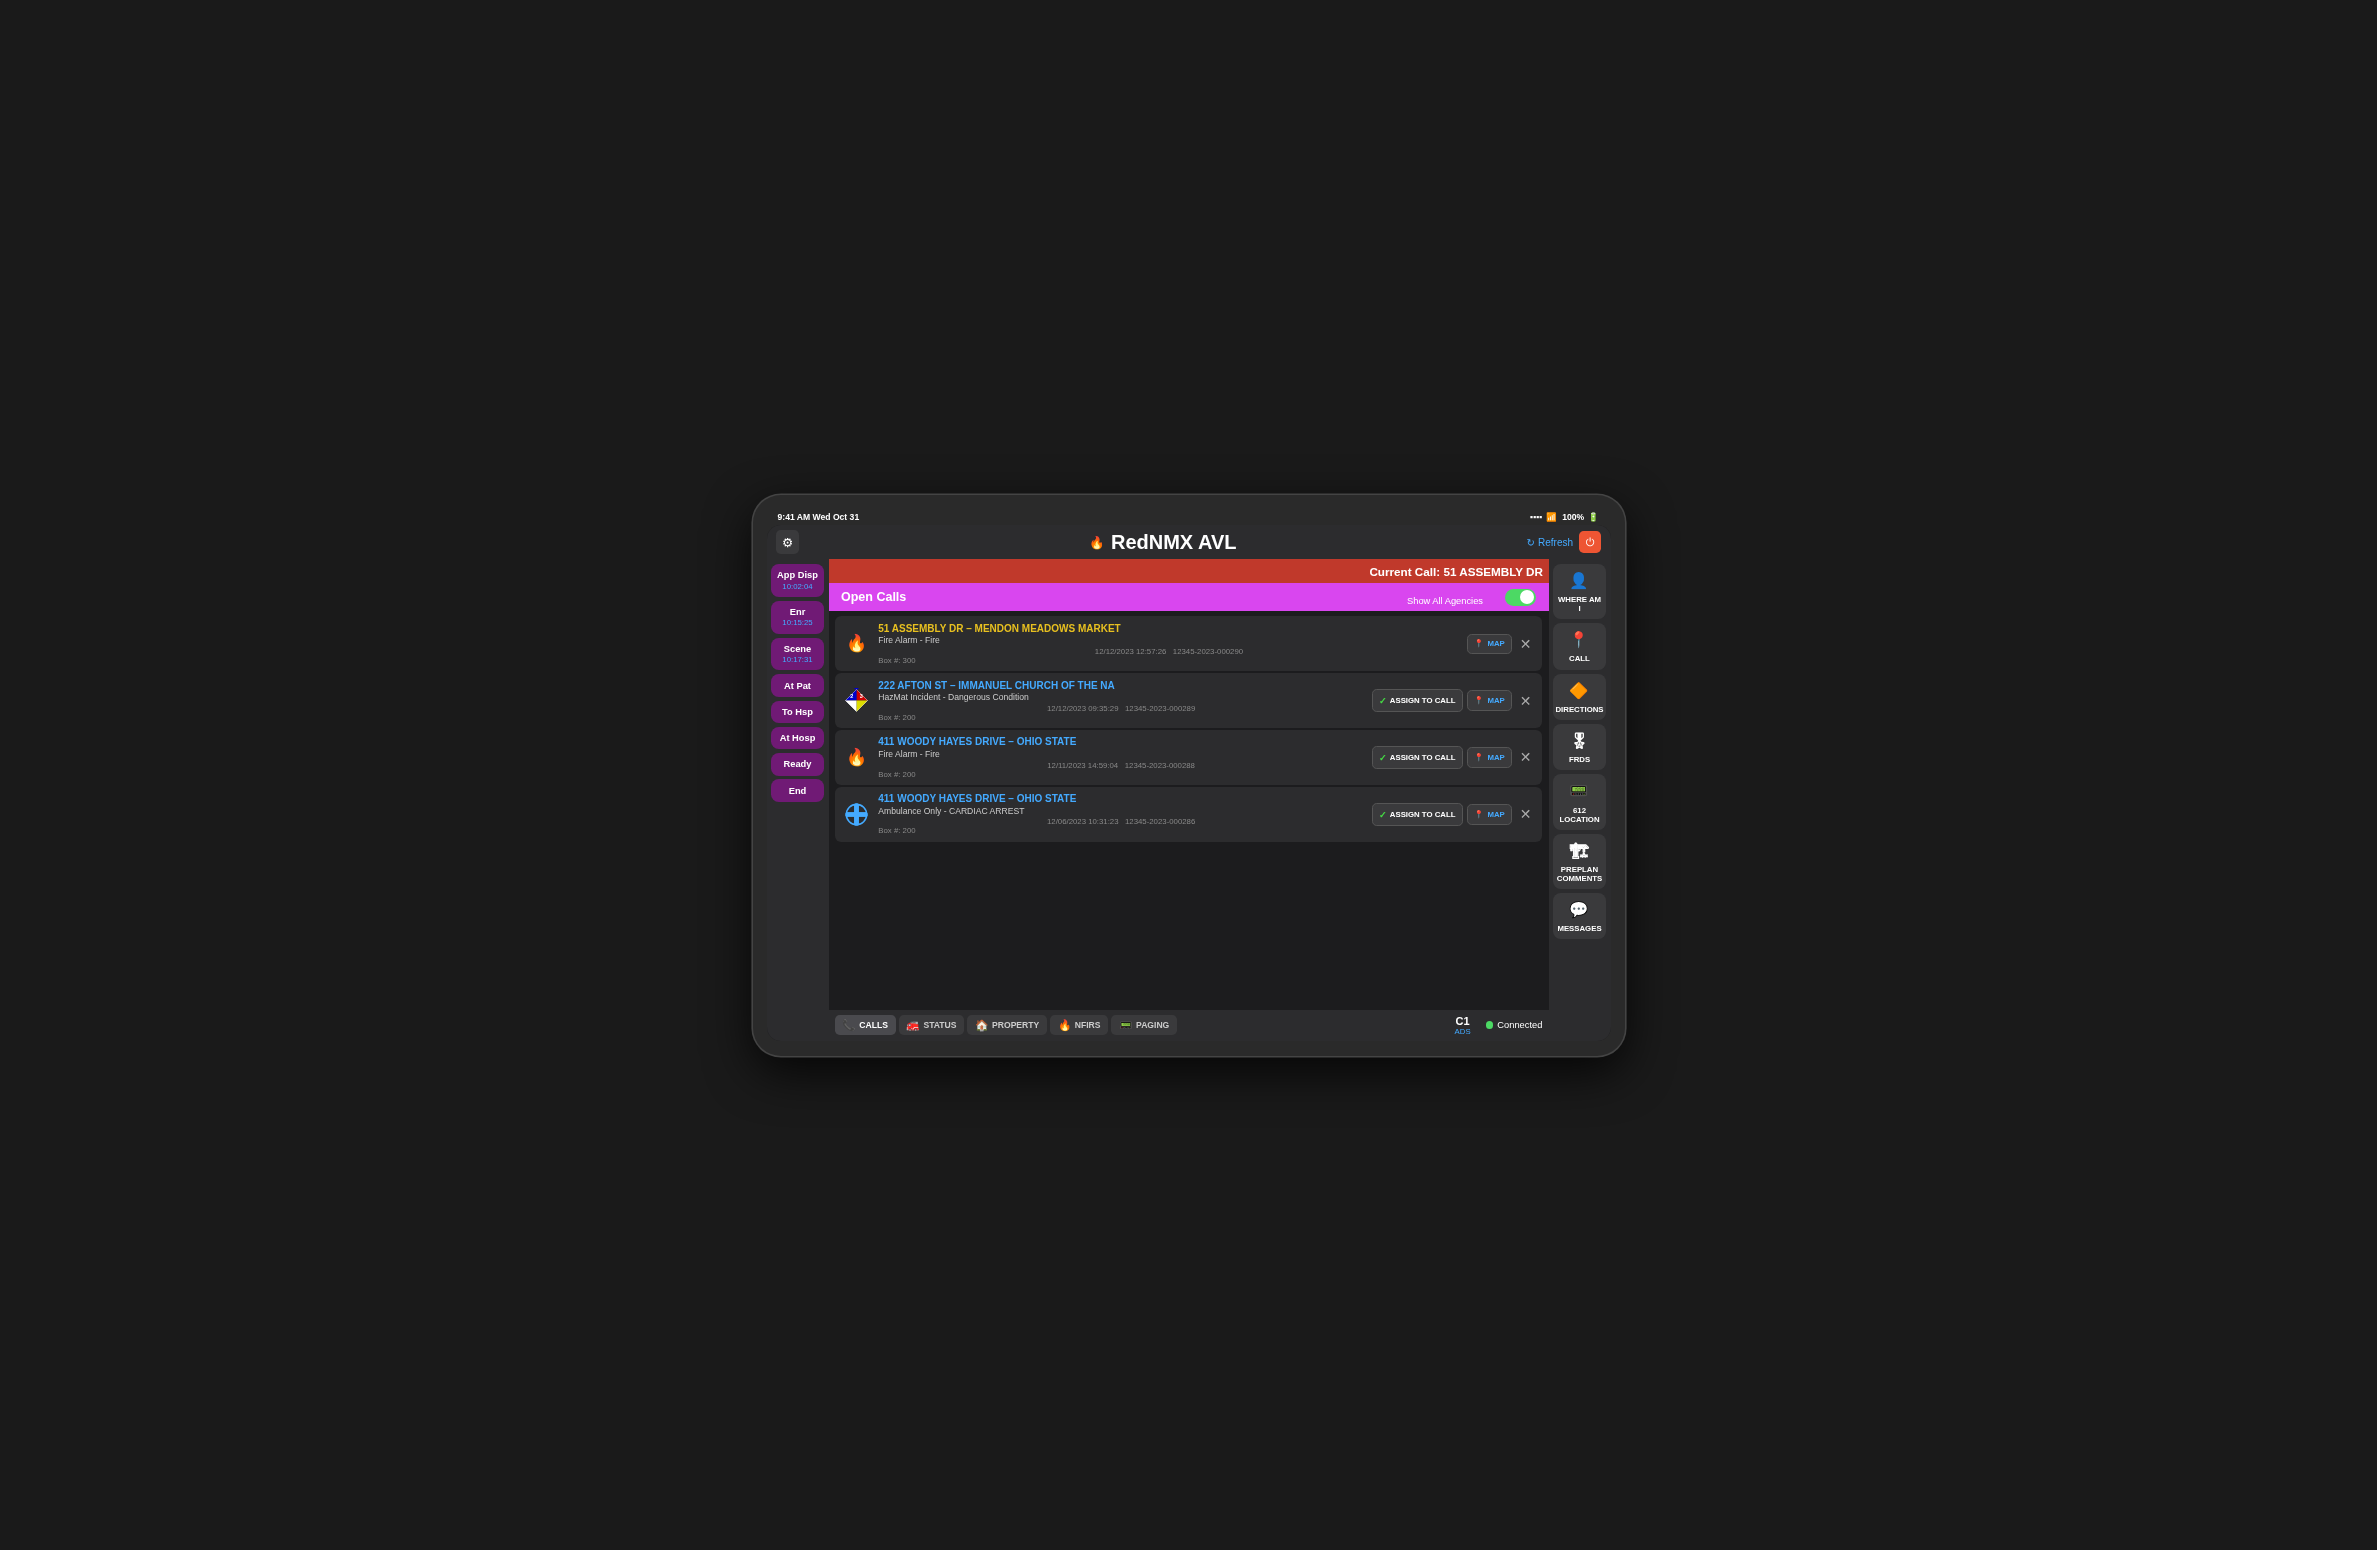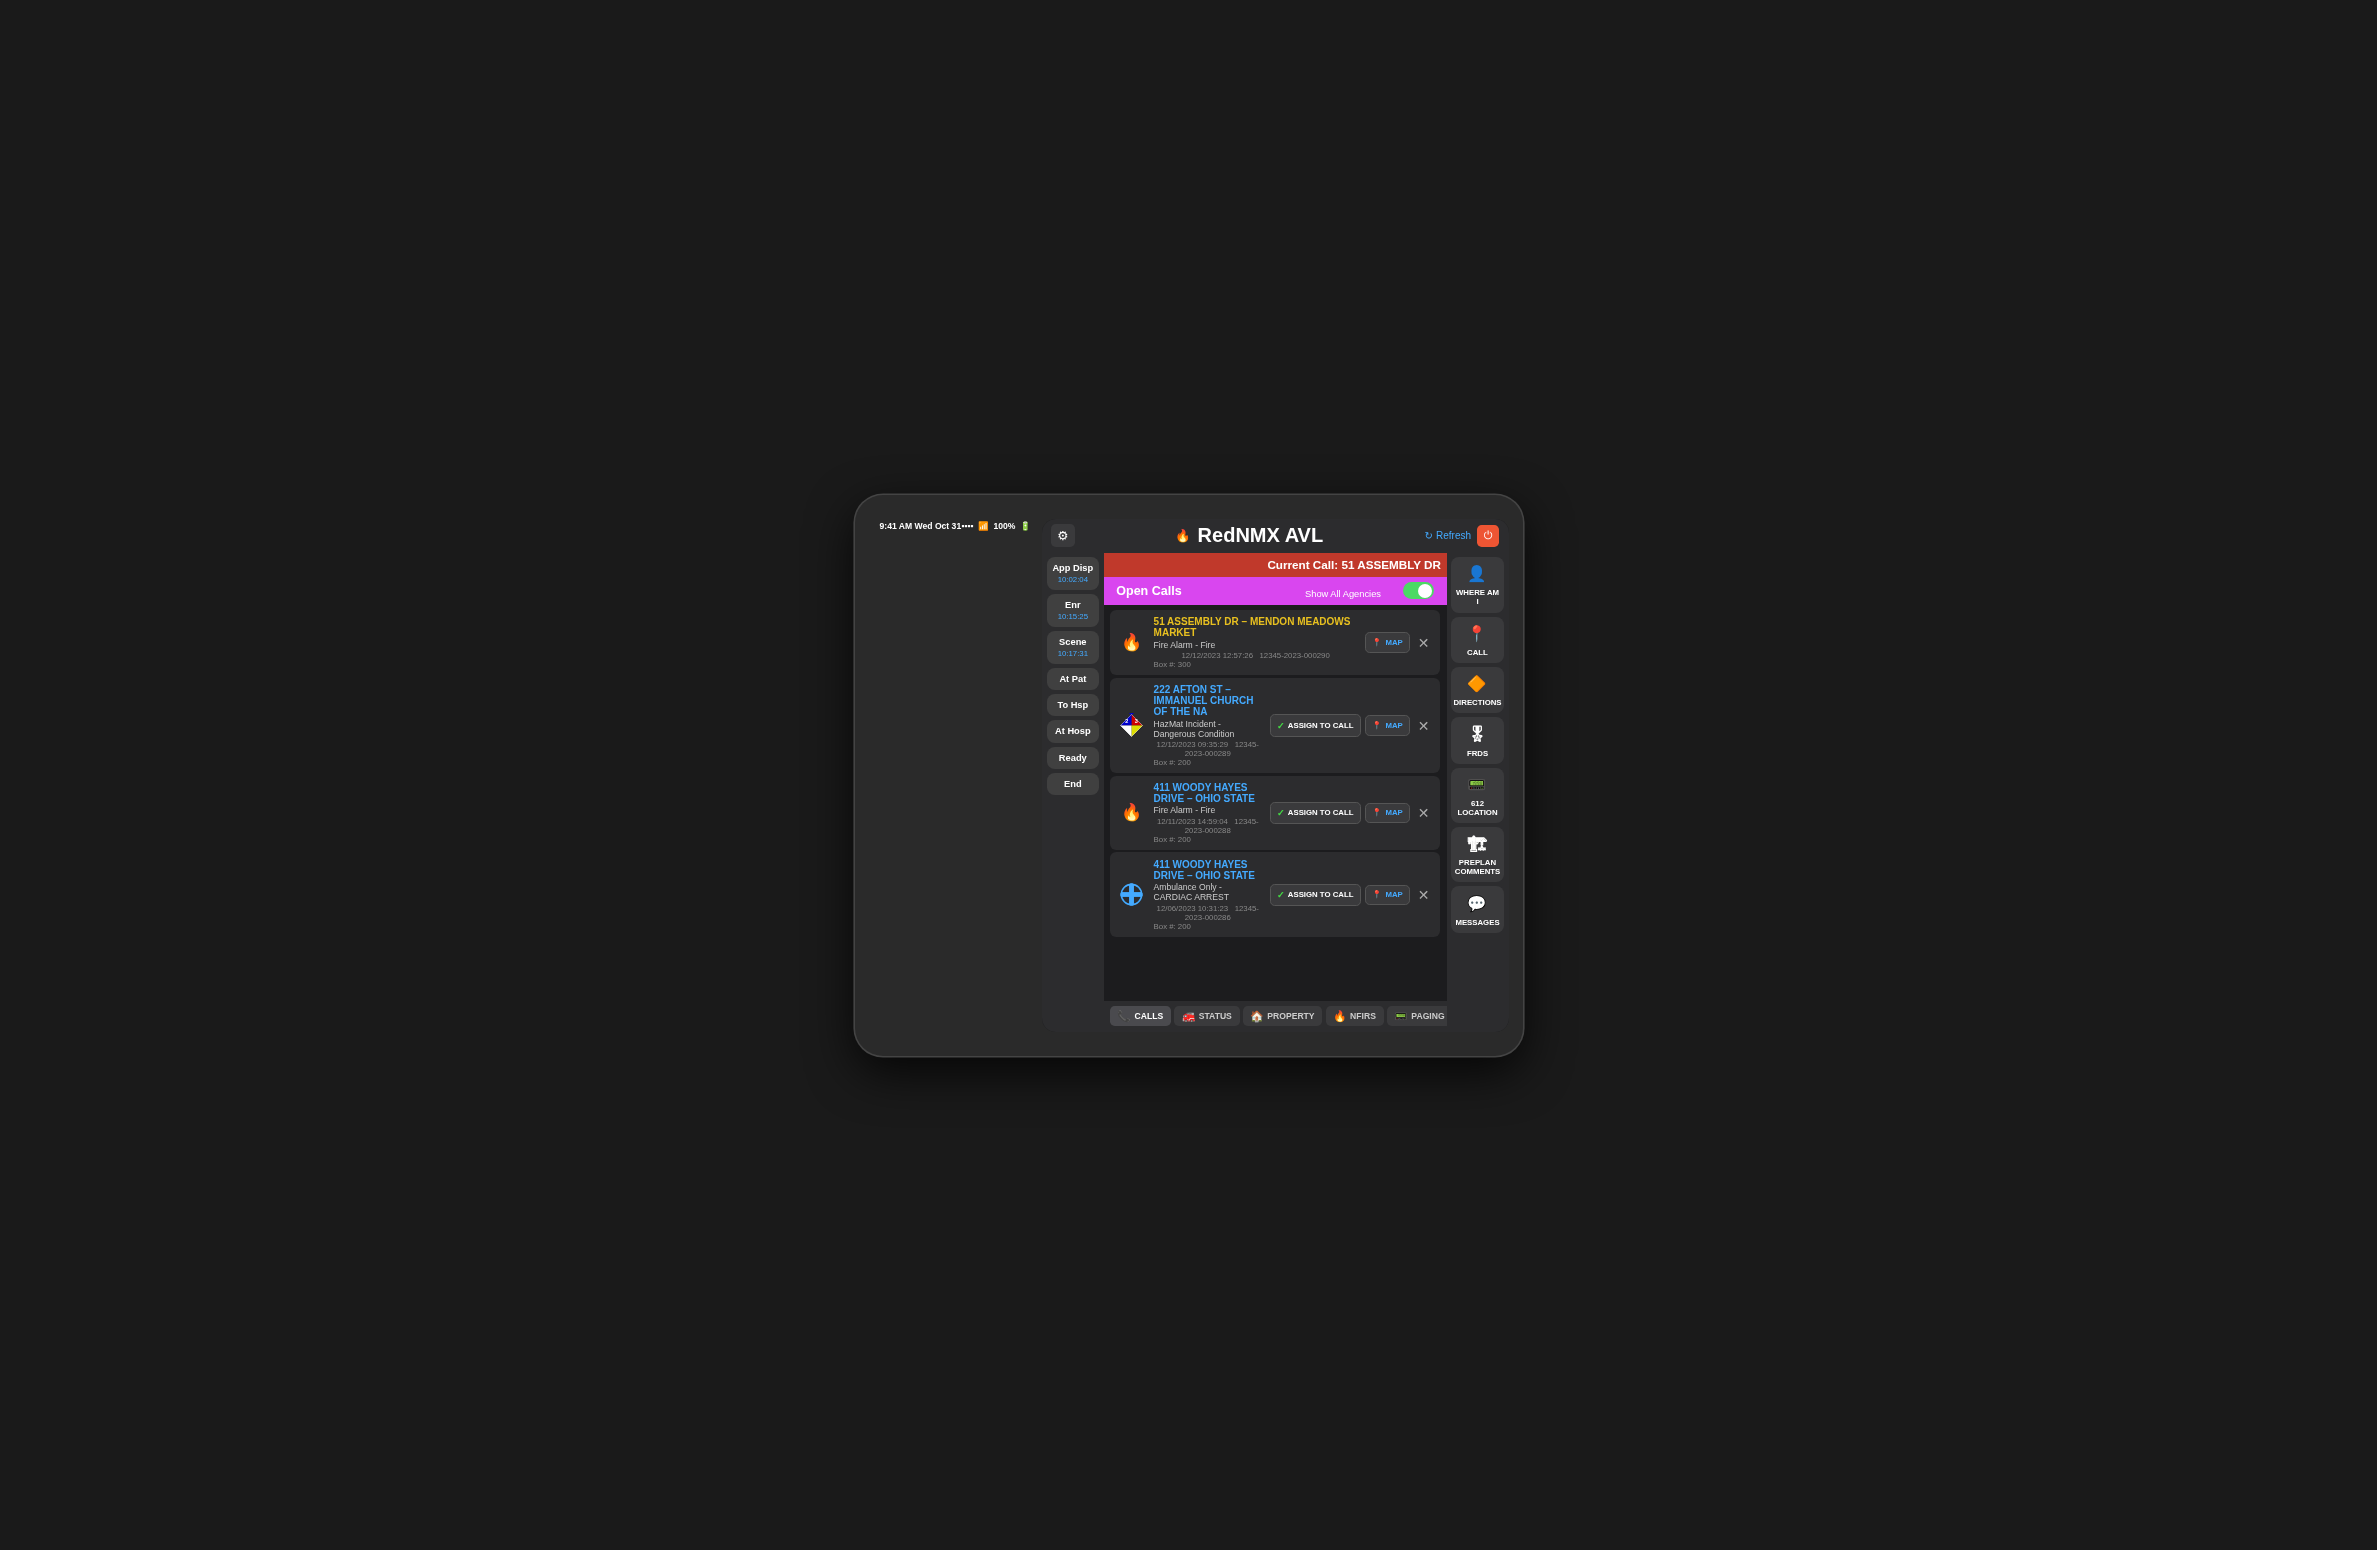--- a/index.html
+++ b/index.html
@@ -5,28 +5,29 @@
     * { box-sizing: border-box; margin: 0; padding: 0; }
     body {
       background: #1a1a1a;
       display: flex;
       justify-content: center;
       align-items: center;
       min-height: 100vh;
       font-family: -apple-system, BlinkMacSystemFont, 'Helvetica Neue', Arial, sans-serif;
     }
     .tablet-frame {
-      width: 668px;
+      width: 872px;
       height: 561px;
       background: #2a2a2a;
       border-radius: 28px;
-      padding: 24px 14px;
+      padding: 15px 14px;
       box-shadow: 0 0 0 1.6px #444, 0 15.6px 47px rgba(0,0,0,0.8);
       position: relative;
       display: flex;
+      flex-direction: column;
     }
     .status-bar {
       display: flex;
       justify-content: space-between;
       align-items: center;
       padding: 1.6px 11px;
       color: #fff;
       font-size: 8.6px;
       font-weight: 600;
       height: 15.6px;
@@ -116,21 +117,21 @@
     .left-sidebar {
       width: 62px;
       background: #2c2c2e;
       display: flex;
       flex-direction: column;
       padding: 4.7px;
       gap: 3.9px;
       flex-shrink: 0;
     }
     .sidebar-btn {
-      background: #404040;
+      background: #701a75;
       border-radius: 7.8px;
       padding: 6.2px 3.1px;
       text-align: center;
       cursor: pointer;
       color: #fff;
       font-size: 9.3px;
       font-weight: 600;
       border: none;
       width: 100%;
     }

